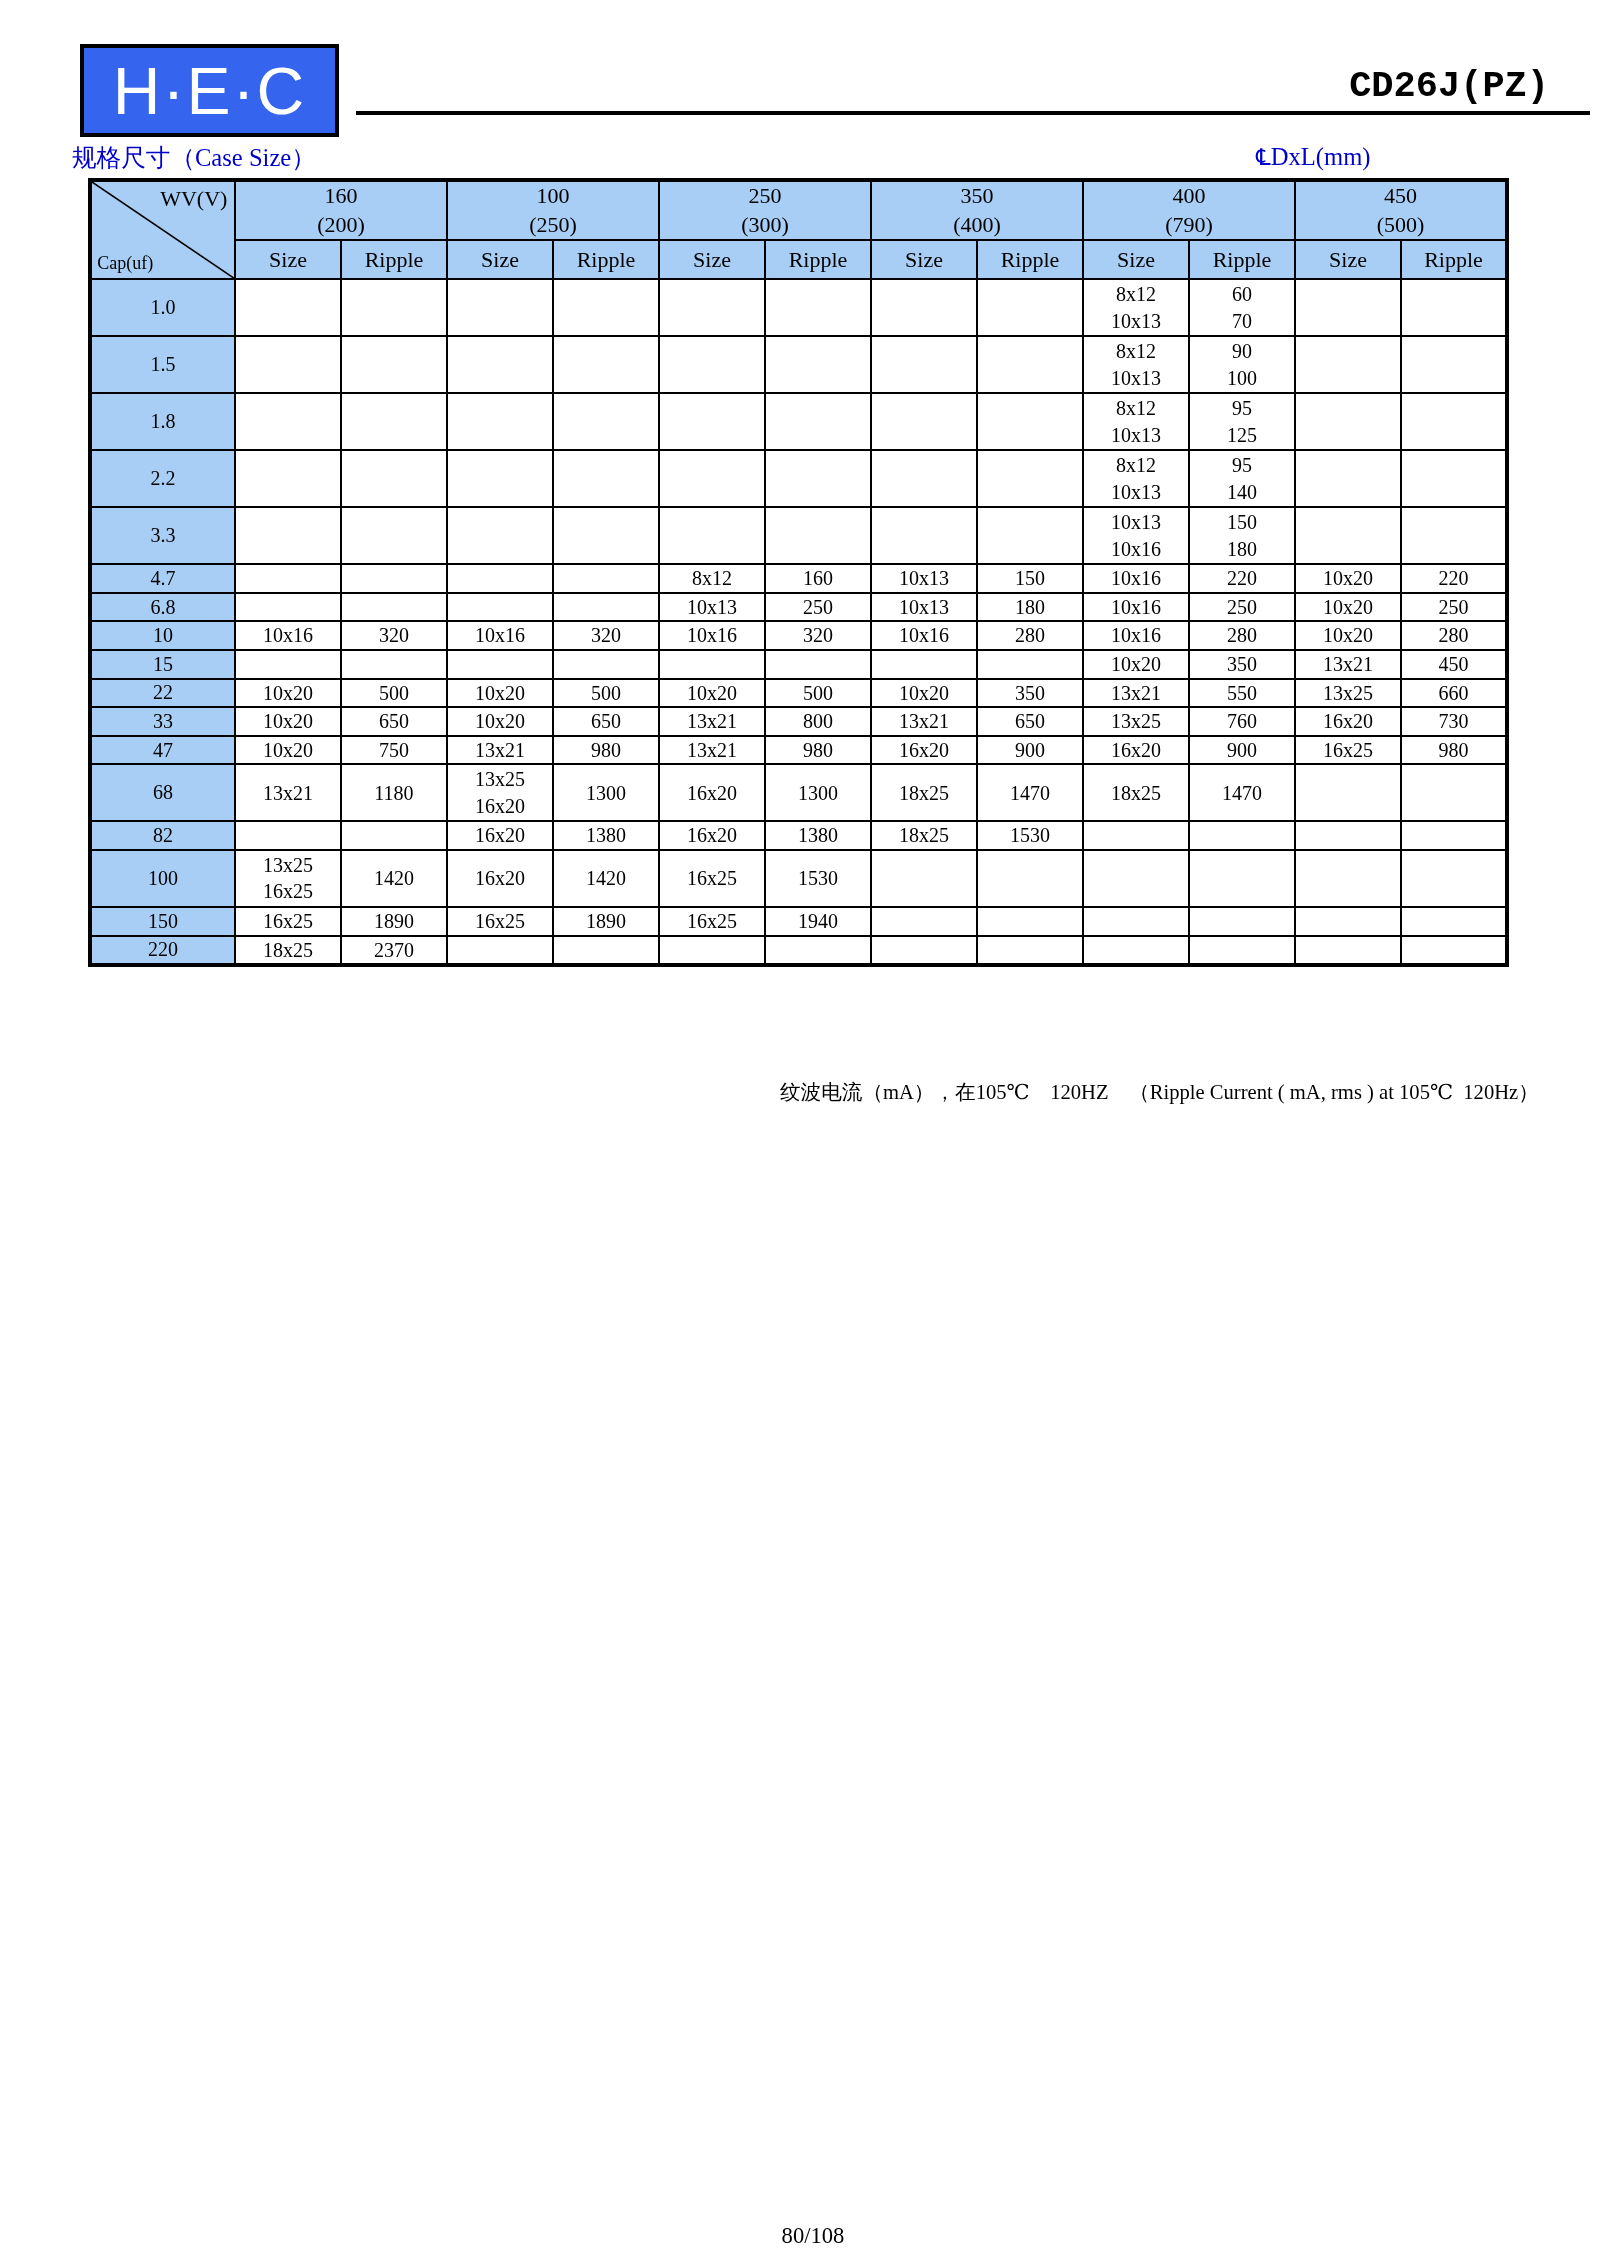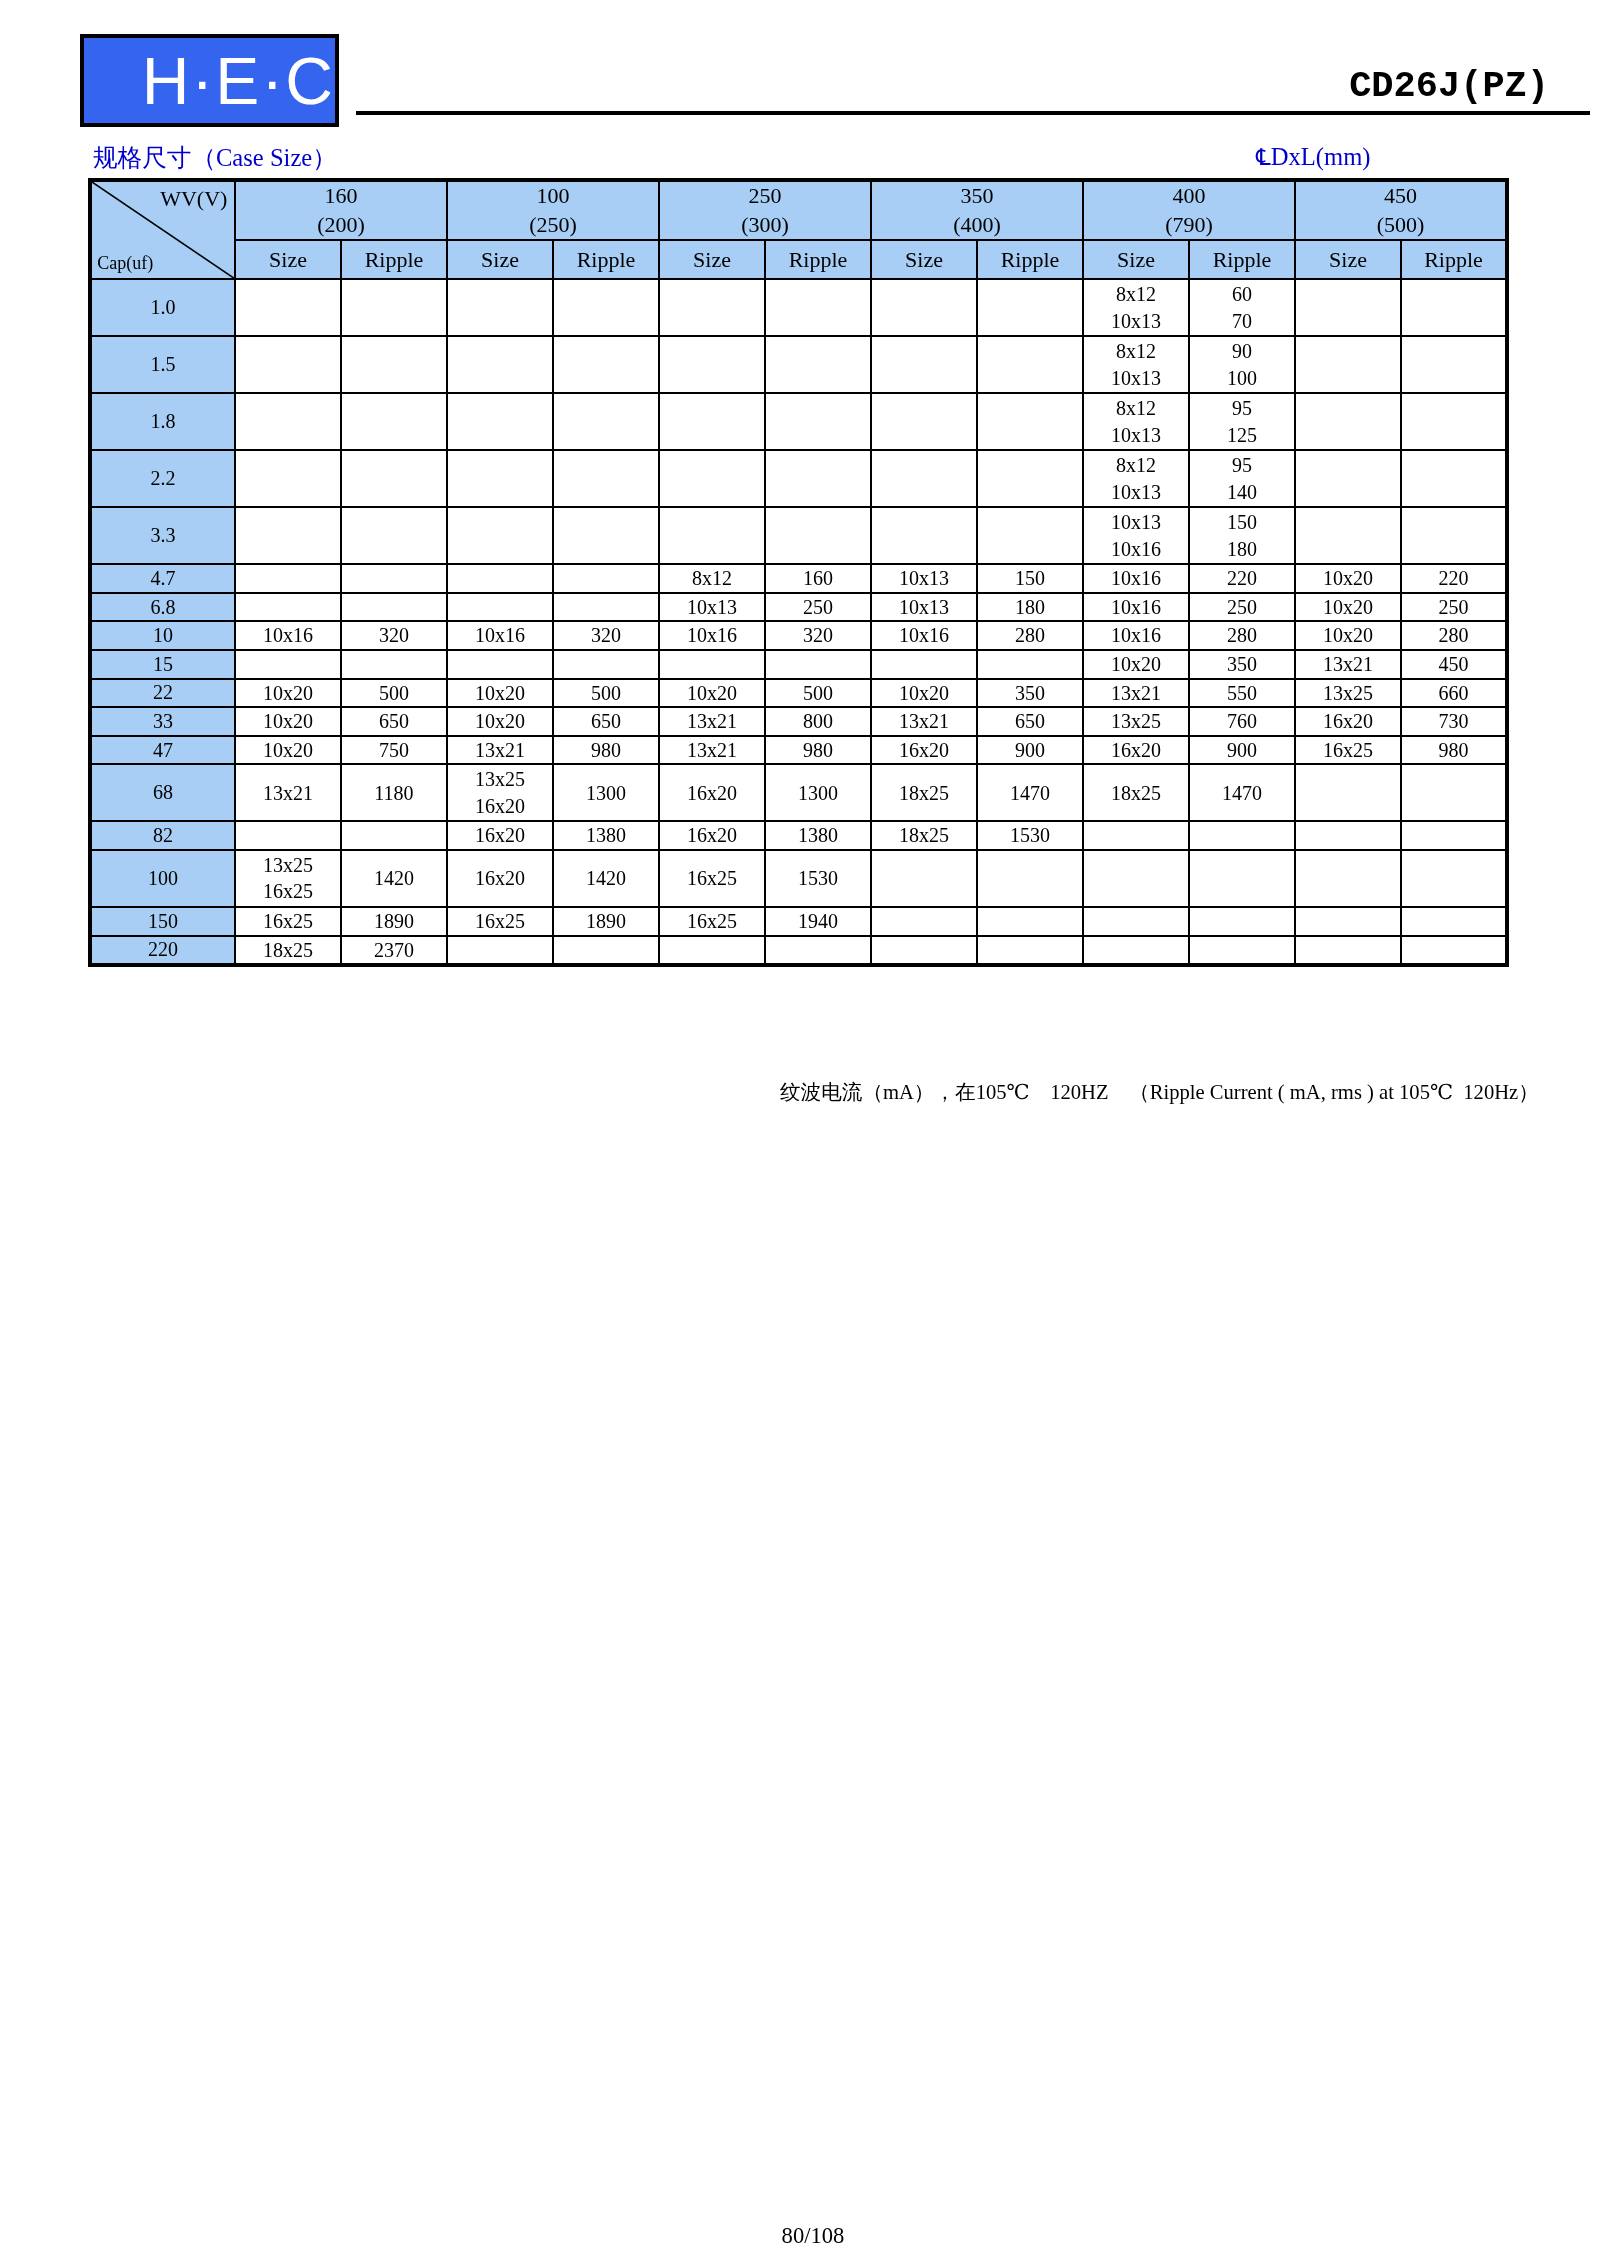--- a/index.html
+++ b/index.html
@@ -6,42 +6,42 @@
   .page{
     position:relative;
     width:1616px;height:2261px;
     background:#ffffff;
     font-family:"Liberation Serif","DejaVu Serif",serif;
     color:#000;
     overflow:hidden;
   }
   
   .logo{
-    position:absolute;left:80px;top:34px;width:251px;height:85px;
+    position:absolute;left:80px;top:44px;width:251px;height:85px;
     background:var(--logo-bg,#3565EF);
     border:4.6px solid #000;
-    display:flex;align-items:center;justify-content:flex-end;
+    display:flex;align-items:center;justify-content:center;
   }
   .logo-text{
     font-family:"Liberation Sans","DejaVu Sans",sans-serif;
     font-size:66px;color:#fff;letter-spacing:2px;line-height:1;
     font-weight:400;
   }
   
   .model{
     position:absolute;left:1302px;top:65px;width:247px;
     text-align:right;
     font-family:"Liberation Mono","DejaVu Sans Mono",monospace;
     font-weight:700;font-size:37px;letter-spacing:0px;white-space:nowrap;
   }
   .rule{
     position:absolute;left:356px;top:111px;width:1234px;height:4px;background:#000;
   }
   .section-title{
-    position:absolute;left:93px;top:141px;
+    position:absolute;left:72px;top:141px;
     font-size:24.6px;color:var(--accent-text,#0000CC);white-space:nowrap;
   }
   .dxl{
     position:absolute;left:1256px;top:143px;
     font-size:24.6px;color:var(--accent-text,#0000CC);white-space:nowrap;
   }
   .dxl .sym{font-family:"DejaVu Sans","DejaVu Serif",sans-serif;font-size:23px;}
   
   table.ctable{
     position:absolute;left:88px;top:178px;

